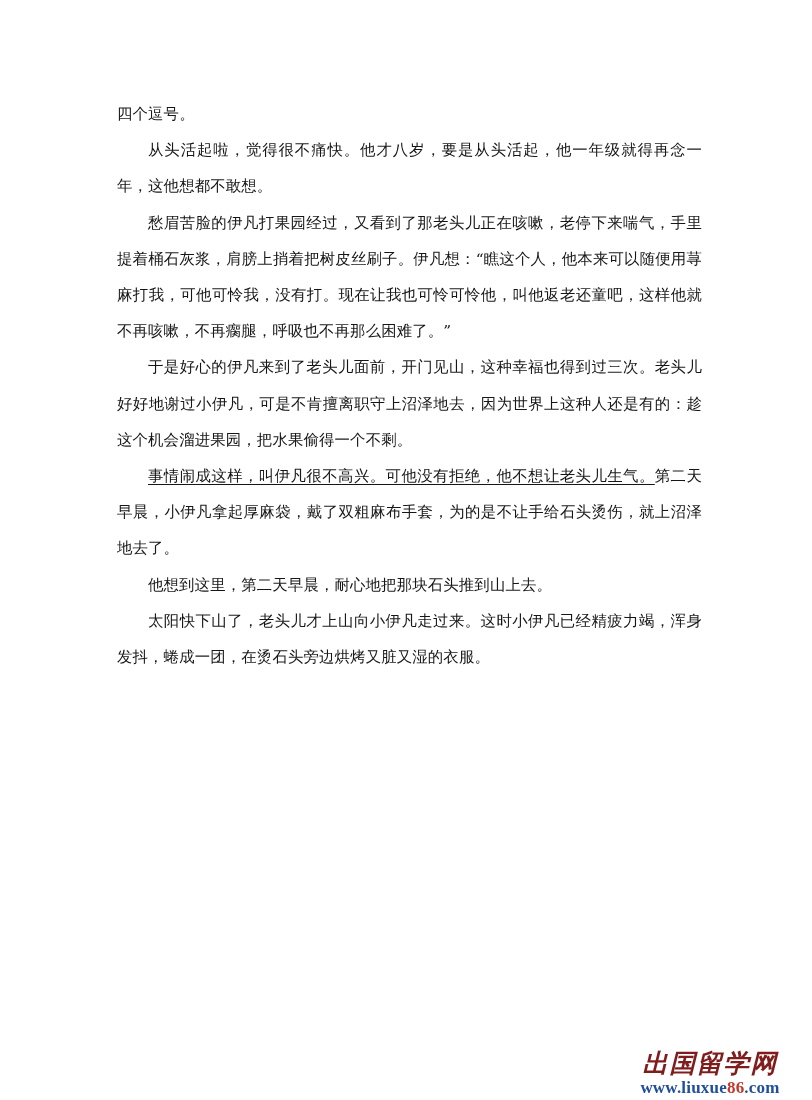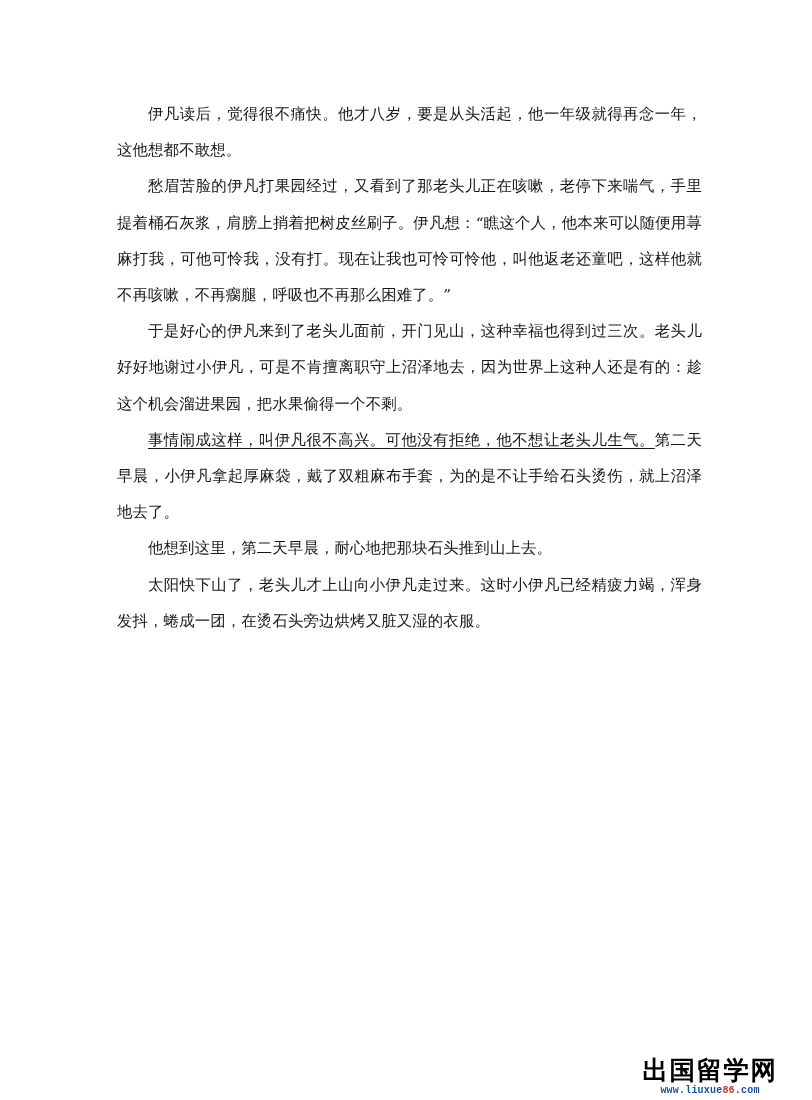--- a/index.html
+++ b/index.html
@@ -62,45 +62,47 @@
     bottom: 4px;
     width: 188px;
     text-align: center;
     line-height: 1;
     user-select: none;
   }
   #watermark .wm-cn {
     font-family: "DejaVu Sans", "Liberation Sans", sans-serif;
     font-size: 25.5px;
     font-weight: 700;
-    color: #000000;
+    color: #7f1d1d;
     letter-spacing: 1.5px;
     display: block;
     margin-bottom: 3px;
+    font-style: italic;
   }
   #watermark .wm-url {
-    font-family: Liberation Mono, monospace;
-    font-size: 10px;
+    font-family: Liberation Serif, serif;
+    font-size: 17px;
     font-weight: 700;
     letter-spacing: 0.2px;
     display: block;
     white-space: nowrap;
   }
   #watermark .wm-url .blue { color: #1f4e9c; }
   #watermark .wm-url .red  { color: #c0392b; }
 </style>
 </head>
 <body>
 
 <div id="page">
 
   <div id="text-body">
 
+    <p class="para">四个逗号。</p>
 
-    <p class="para indent">伊凡读后，觉得很不痛快。他才八岁，要是从头活起，他一年级就得再念一年，这他想都不敢想。</p>
+    <p class="para indent">从头活起啦，觉得很不痛快。他才八岁，要是从头活起，他一年级就得再念一年，这他想都不敢想。</p>
 
 
     <p class="para indent">愁眉苦脸的伊凡打果园经过，又看到了那老头儿正在咳嗽，老停下来喘气，手里提着桶石灰浆，肩膀上捎着把树皮丝刷子。伊凡想：“瞧这个人，他本来可以随便用荨麻打我，可他可怜我，没有打。现在让我也可怜可怜他，叫他返老还童吧，这样他就不再咳嗽，不再瘸腿，呼吸也不再那么困难了。”</p>
 
     <p class="para indent">于是好心的伊凡来到了老头儿面前，开门见山，这种幸福也得到过三次。老头儿好好地谢过小伊凡，可是不肯擅离职守上沼泽地去，因为世界上这种人还是有的：趁这个机会溜进果园，把水果偷得一个不剩。</p>
 
 
     <p class="para indent"><span class="underlined">事情闹成这样，叫伊凡很不高兴。可他没有拒绝，他不想让老头儿生气。</span><span>第二天早晨，小伊凡拿起厚麻袋，戴了双粗麻布手套，为的是不让手给石头烫伤，就上沼泽地去了。</span></p>
 
 

